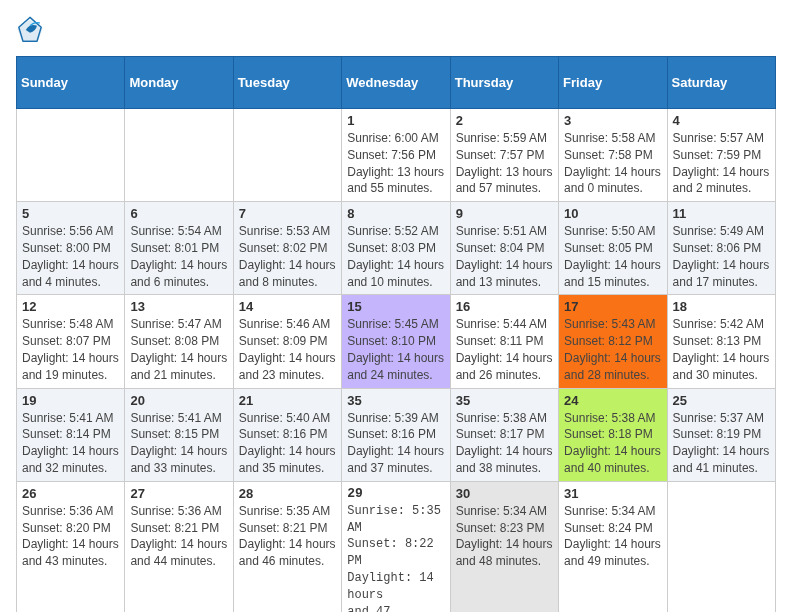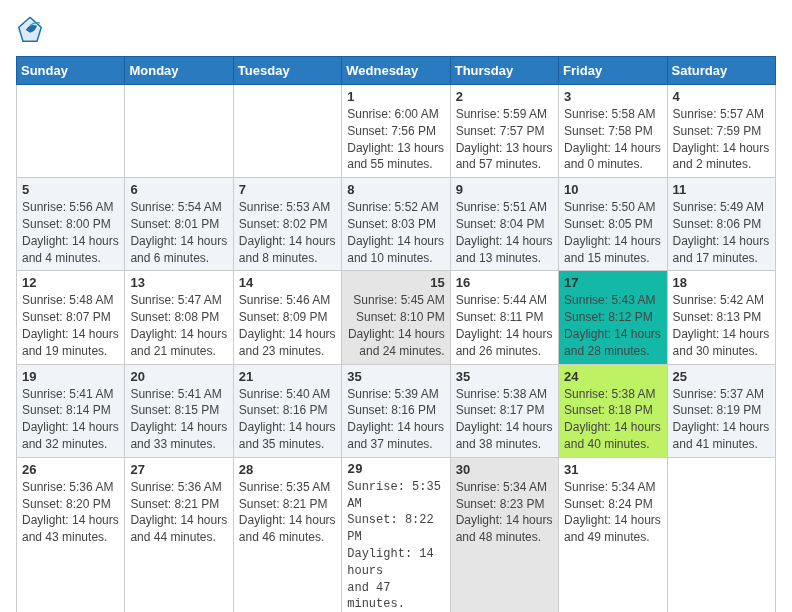--- a/index.html
+++ b/index.html
@@ -55,21 +55,21 @@
     .calendar {
       width: 100%;
       border-collapse: collapse;
       border: 1px solid #ccc;
     }
     .calendar th {
       background: #2a7abf;
       color: #fff;
       font-size: 13px;
       font-weight: bold;
-      padding: 6px 4px;
+      padding: 18px 4px;
       text-align: left;
       border: 1px solid #1a5f9f;
     }
     .calendar td {
       vertical-align: top;
       border: 1px solid #ccc;
       padding: 4px 5px;
       font-size: 10.5px;
       color: #333;
       width: calc(100% / 7);
@@ -189,29 +189,29 @@
           <div class="day-info">Sunrise: 5:48 AM<br>Sunset: 8:07 PM<br>Daylight: 14 hours<br>and 19 minutes.</div>
         </td>
         <td style="background: rgb(255, 255, 255);">
           <span class="day-number">13</span>
           <div class="day-info">Sunrise: 5:47 AM<br>Sunset: 8:08 PM<br>Daylight: 14 hours<br>and 21 minutes.</div>
         </td>
         <td style="background: rgb(255, 255, 255);">
           <span class="day-number">14</span>
           <div class="day-info">Sunrise: 5:46 AM<br>Sunset: 8:09 PM<br>Daylight: 14 hours<br>and 23 minutes.</div>
         </td>
-        <td style="background: #e5e5e5; text-align: right;">
+        <td style="background: #c4b5fd;">
           <span class="day-number">15</span>
           <div class="day-info">Sunrise: 5:45 AM<br>Sunset: 8:10 PM<br>Daylight: 14 hours<br>and 24 minutes.</div>
         </td>
         <td style="background: rgb(255, 255, 255);">
           <span class="day-number">16</span>
           <div class="day-info">Sunrise: 5:44 AM<br>Sunset: 8:11 PM<br>Daylight: 14 hours<br>and 26 minutes.</div>
         </td>
-        <td style="background: #14b8a6;">
+        <td style="background: #f97316;">
           <span class="day-number">17</span>
           <div class="day-info">Sunrise: 5:43 AM<br>Sunset: 8:12 PM<br>Daylight: 14 hours<br>and 28 minutes.</div>
         </td>
         <td style="background: rgb(255, 255, 255); border-radius: 8px;">
           <span class="day-number">18</span>
           <div class="day-info">Sunrise: 5:42 AM<br>Sunset: 8:13 PM<br>Daylight: 14 hours<br>and 30 minutes.</div>
         </td>
       </tr>
       <tr>
         <td style="background: rgb(240, 244, 248);">

